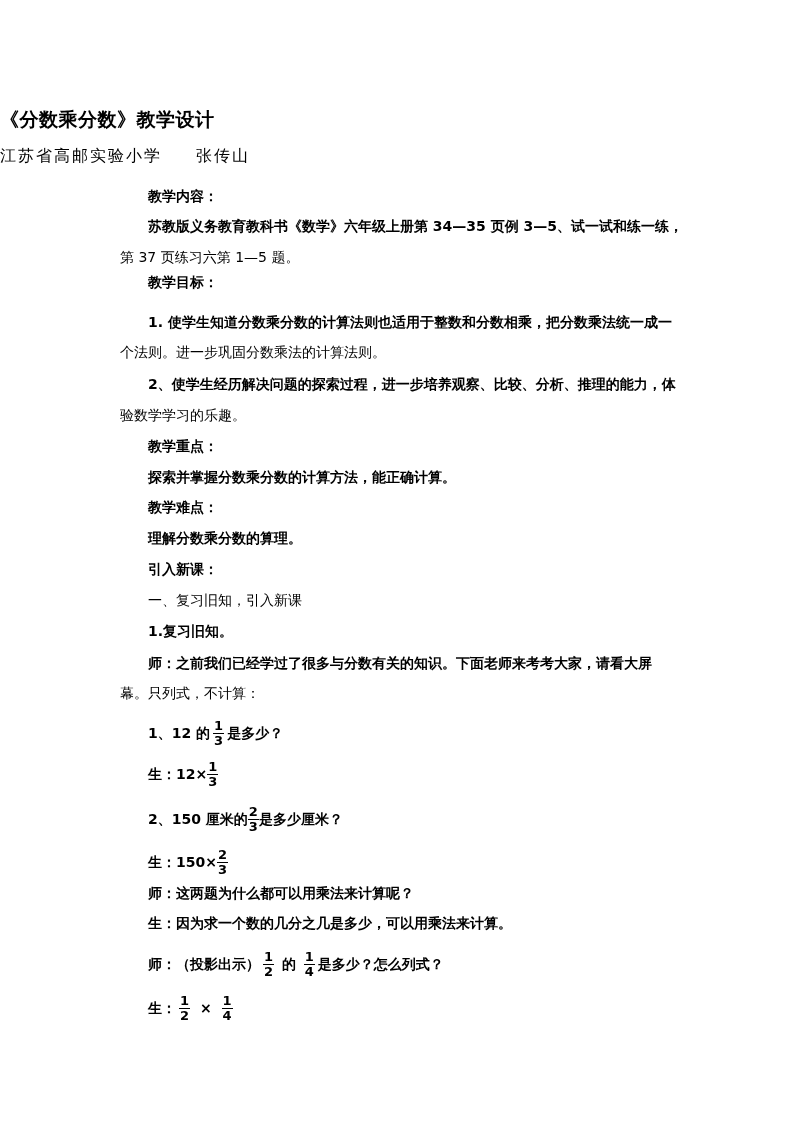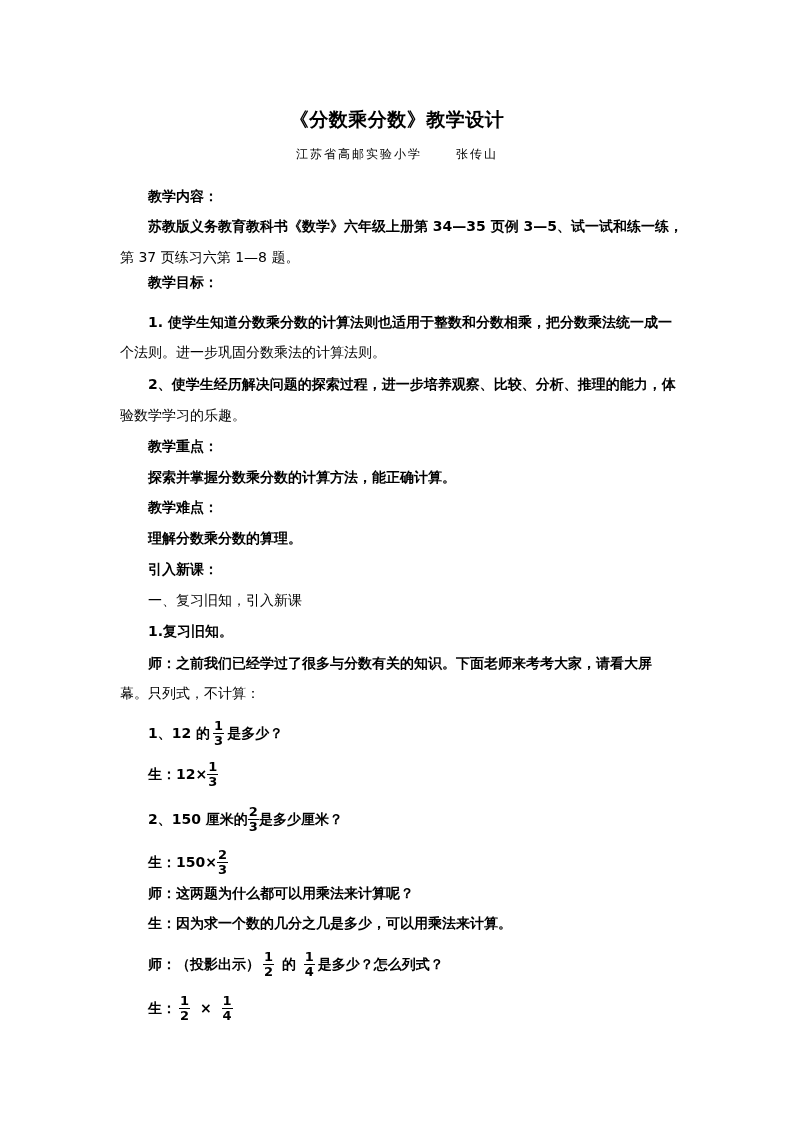--- a/index.html
+++ b/index.html
@@ -1,43 +1,43 @@
 <!DOCTYPE html>
 <html><head>
 <meta charset="utf-8">
 <style>
   html, body { margin: 0; padding: 0; background: #ffffff; }
   body { width: 794px; height: 1123px; position: relative; overflow: hidden;
          font-family: "DejaVu Sans", "Liberation Sans", sans-serif; color: #000; }
   .page { position: absolute; left: 120px; top: 0; width: 556px; }
-  .title { position: absolute; left: 0; width: 794px; top: 107px; text-align: center;
+  .title { position: absolute; left: 0; width: 794px; top: 107px; text-align: left;
            font-size: 19px; font-weight: bold; letter-spacing: 0.5px; }
-  .subtitle { position: absolute; left: 0; width: 794px; top: 146px; text-align: center;
-           font-family: "DejaVu Serif", "Liberation Serif", serif; font-size: 12px; letter-spacing: 2px; }
+  .subtitle { position: absolute; left: 0; width: 794px; top: 146px; text-align: left;
+           font-family: "DejaVu Serif", "Liberation Serif", serif; font-size: 16px; letter-spacing: 2px; }
   .subtitle .gap { display: inline-block; width: 34px; }
   .line { position: absolute; left: 0; width: 556px; font-size: 14px; line-height: 20px; white-space: nowrap; }
   .indent { padding-left: 28px; font-weight: bold; }
   .bold { font-weight: normal; }
   .frac { display: inline-flex; flex-direction: column; align-items: center; vertical-align: middle;
           font-size: 13px; line-height: 14px; margin: 0 3px; }
   .frac .n { display: block; }
   .frac .d { display: block; }
   .frac.bar .n { border-bottom: 1px solid #000; padding: 0 1px; }
   .times { margin: 0 2px; }
 </style>
 </head>
 <body>
 
 <div class="title">《分数乘分数》教学设计</div>
 <div class="subtitle"><span>江苏省高邮实验小学</span><span class="gap"></span><span>张传山</span></div>
 
 <div class="page">
   <div class="line indent" style="top:186px">教学内容：</div>
   <div class="line indent" style="top:216px">苏教版义务教育教科书《数学》六年级上册第 34—35 页例 3—5、试一试和练一练，</div>
-  <div class="line" style="top:247px">第 37 页练习六第 1—8 题。</div>
+  <div class="line" style="top:247px">第 37 页练习六第 1—5 题。</div>
 
   <div class="line indent" style="top:272px">教学目标：</div>
   <div class="line indent" style="top:312px">1. 使学生知道分数乘分数的计算法则也适用于整数和分数相乘，把分数乘法统一成一</div>
   <div class="line" style="top:342px">个法则。进一步巩固分数乘法的计算法则。</div>
   <div class="line indent" style="top:374px">2、使学生经历解决问题的探索过程，进一步培养观察、比较、分析、推理的能力，体</div>
   <div class="line" style="top:405px">验数学学习的乐趣。</div>
 
   <div class="line indent" style="top:436px">教学重点：</div>
   <div class="line indent" style="top:467px">探索并掌握分数乘分数的计算方法，能正确计算。</div>
   <div class="line indent" style="top:497px">教学难点：</div>

